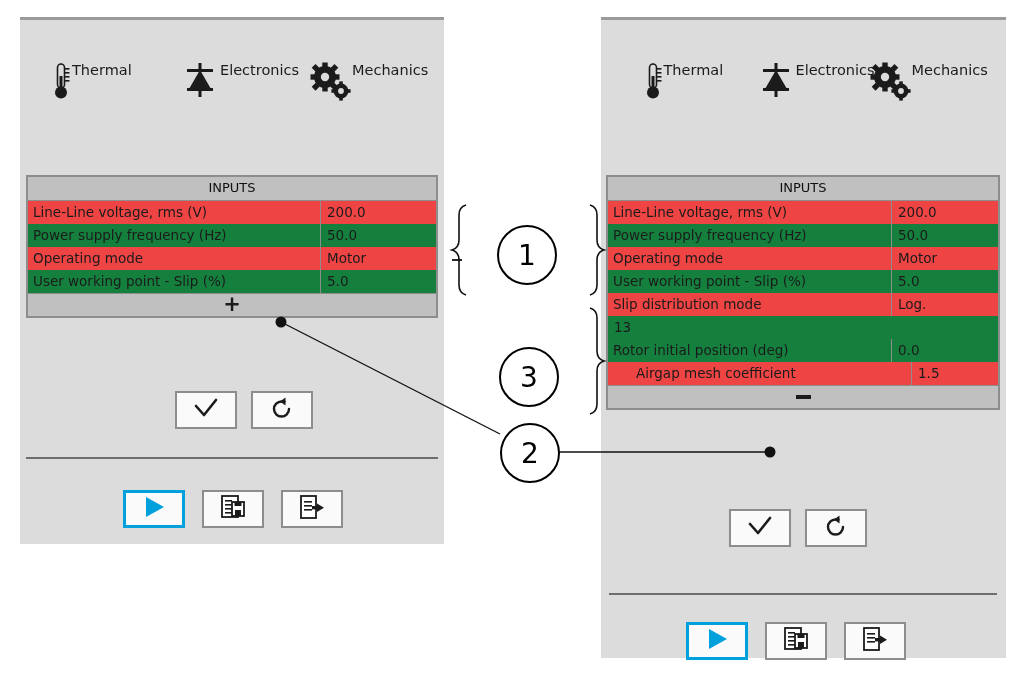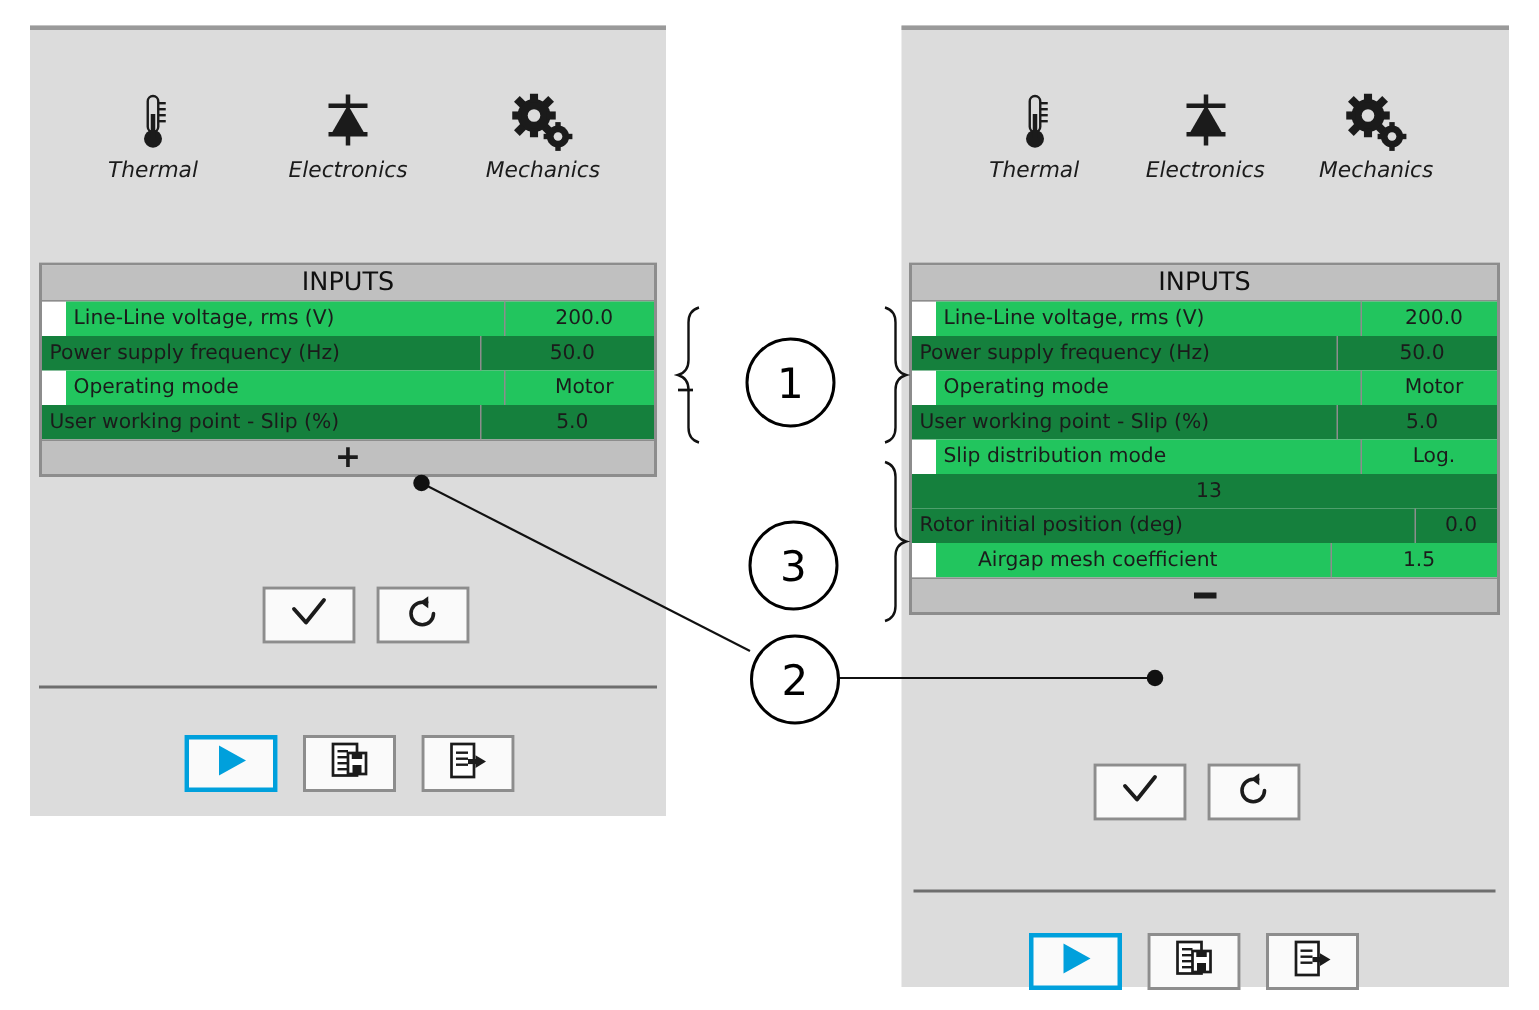--- a/index.html
+++ b/index.html
@@ -26,24 +26,22 @@
   
   .module-bar {
     display: flex;
     justify-content: center;
     align-items: flex-end;
     gap: 26px;
     padding-top: 38px;
   }
   .module-item {
     display: flex;
-    flex-direction: column;
-    align-items: center;
+    flex-direction: row;
     width: 104px;
-    font-style: italic;
   }
   .module-glyph {
     height: 44px;
     display: flex;
     align-items: flex-end;
     justify-content: center;
   }
   .module-label {
     font-size: 14.5px;
     color: #1b1b1b;
@@ -54,52 +52,51 @@
   
   .table-wrap {
     position: absolute;
     border: 2px solid #8d8d8d;
     box-sizing: border-box;
     background: #ffffff;
   }
   .table-title {
     background: #c0c0c0;
     text-align: center;
-    font-size: 17px;
+    font-size: 13px;
     color: #101010;
     line-height: 22px;
     height: 23px;
     border-bottom: 1px solid #8d8d8d;
   }
   .row {
     display: flex;
     height: 23px;
     align-items: center;
     font-size: 13.5px;
     color: #1b1b1b;
   }
-  .row.odd  { background: #22c55e; margin-left: 16px; }
+  .row.odd  { background: #ef4444; }
   .row.even { background: #15803d; }
   .cell-key {
     padding-left: 5px;
     box-sizing: border-box;
     border-right: 1px solid #8d8d8d;
     white-space: nowrap;
     overflow: hidden;
     height: 100%;
     line-height: 23px;
   }
   .cell-val {
     padding-left: 6px;
     box-sizing: border-box;
     flex: 1;
     height: 100%;
     line-height: 23px;
     white-space: nowrap;
-    text-align: center;
   }
   .table-foot {
     position: relative;
     background: #c0c0c0;
     height: 22px;
     border-top: 1px solid #8d8d8d;
     display: flex;
     align-items: center;
     justify-content: center;
   }
@@ -394,25 +391,25 @@
           <div class="cell-val">5.0</div>
         </div>
         <div class="row odd">
           <div class="cell-key" style="width: 284px;">Slip distribution mode</div>
           <div class="cell-val">Log.</div>
         </div>
         <div class="row even">
           <div class="cell-val">13</div>
         </div>
         <div class="row even">
-          <div class="cell-key" style="width: 336px;">Rotor initial position (deg)</div>
+          <div class="cell-key" style="width: 284px;">Rotor initial position (deg)</div>
           <div class="cell-val">0.0</div>
         </div>
         <div class="row odd">
-          <div class="cell-key" style="width: 264px; padding-left: 28px;">Airgap mesh coefficient</div>
+          <div class="cell-key" style="width: 304px; padding-left: 28px;">Airgap mesh coefficient</div>
           <div class="cell-val">1.5</div>
         </div>
       </div>
     <div class="table-foot">
       <span class="minus-glyph"></span>
     </div>
   </div>
 
   <div class="btn-row" style="left:128px; top:489px;">
     <div class="sqbtn">

